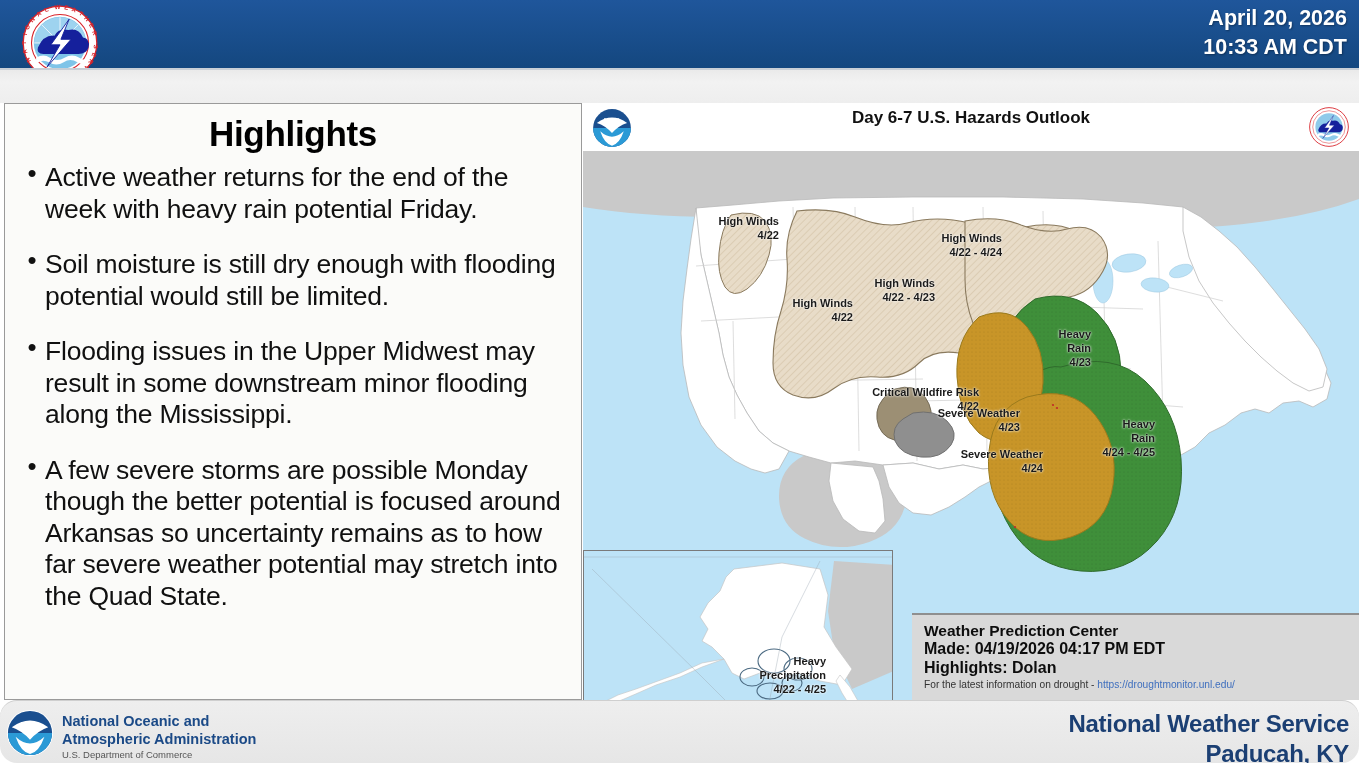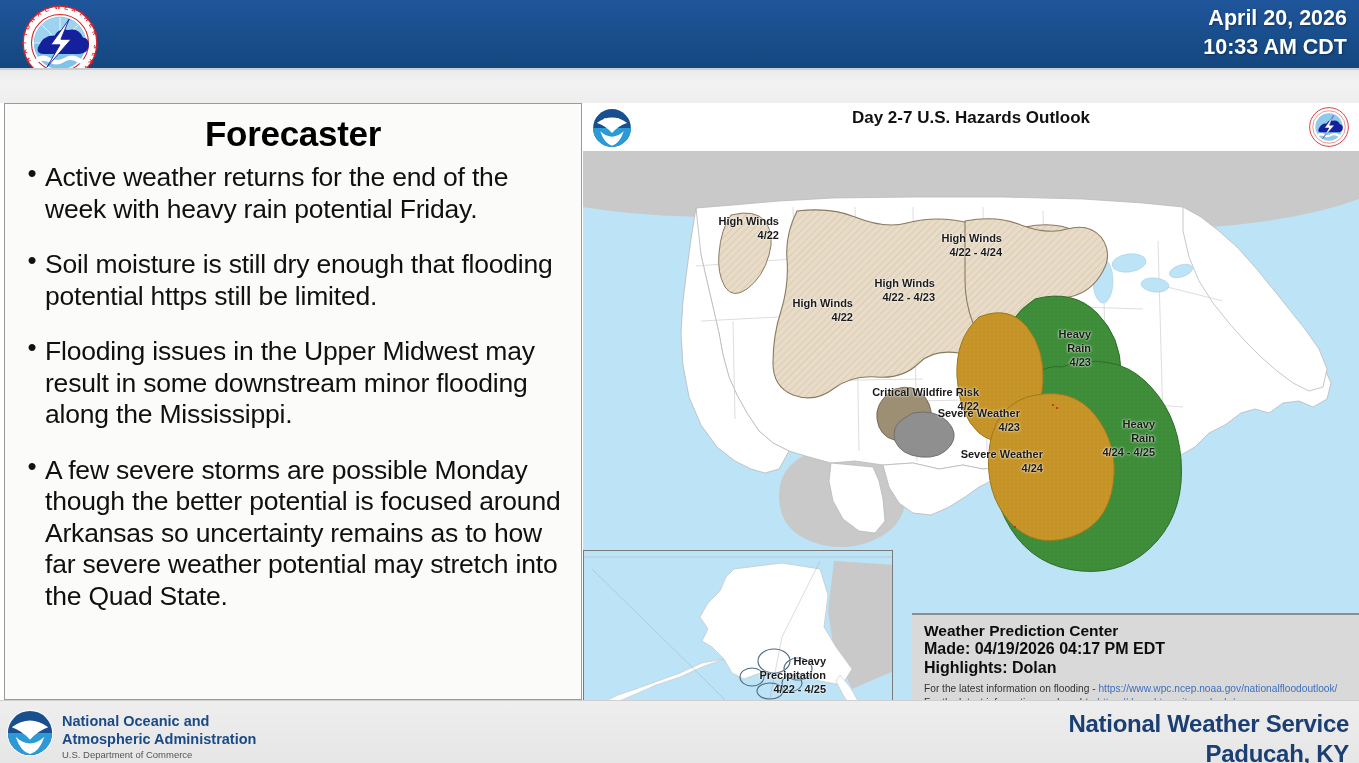--- a/index.html
+++ b/index.html
@@ -115,20 +115,21 @@
   .wpc-title { font-size: 15.5px; font-weight: bold; color: #0d0d0d; line-height:1.18;}
   .wpc-line  { font-size: 16px; font-weight: bold; color: #0d0d0d; line-height:1.18;}
   .wpc-small { font-size: 10.2px; color: #333; line-height: 1.38; margin-top: 4px;}
   .wpc-small a, .wpc-link { color: #3f6fbe; text-decoration: none; }
 
   
   .footer {
     position: absolute; left: 0; top: 700px; width: 1359px; height: 63px;
     background: linear-gradient(180deg,#eeeeee 0%,#e6e6e6 100%);
     border-top: 1px solid #cfcfcf;
+    border-radius: 17px;
   }
   .noaa-logo-footer { position:absolute; left: 6px; top: 8px; width: 48px; height: 48px; }
   .footer-noaa-text {
     position: absolute; left: 62px; top: 12px;
     font-size: 14.5px; font-weight: bold; color: #1b4a87; line-height: 1.22;
   }
   .footer-doc {
     position: absolute; left: 62px; top: 48px;
     font-size: 9.5px; color: #555; font-weight: normal;
   }
@@ -191,29 +192,29 @@
     </svg>
   </div>
   <div class="header-date-block">
     <div>April 20, 2026</div>
     <div>10:33 AM CDT</div>
   </div>
 </div>
 <div class="gap-strip"></div>
 
 <div class="highlights-panel">
-  <div class="highlights-title">Forecaster</div>
+  <div class="highlights-title">Highlights</div>
   <div class="bullet-list">
     <div class="bullet-item">
       <div class="bullet-dot"><i>•</i></div>
       <div class="bullet-text">Active weather returns for the end of the week with heavy rain potential Friday.</div>
     </div>
     <div class="bullet-item">
       <div class="bullet-dot"><i>•</i></div>
-      <div class="bullet-text">Soil moisture is still dry enough that flooding potential https still be limited.</div>
+      <div class="bullet-text">Soil moisture is still dry enough with flooding potential would still be limited.</div>
     </div>
     <div class="bullet-item">
       <div class="bullet-dot"><i>•</i></div>
       <div class="bullet-text">Flooding issues in the Upper Midwest may result in some downstream minor flooding along the Mississippi.</div>
     </div>
     <div class="bullet-item">
       <div class="bullet-dot"><i>•</i></div>
       <div class="bullet-text">A few severe storms are possible Monday though the better potential is focused around Arkansas so uncertainty remains as to how far severe weather potential may stretch into the Quad State.</div>
     </div>
   </div>
@@ -227,21 +228,21 @@
         <circle cx="50" cy="50" r="47" fill="#ffffff"></circle>
         <circle cx="50" cy="50" r="45" fill="#1a4f8f"></circle>
         <path d="M50 95 A45 45 0 0 0 95 50 L50 50 Z" fill="#2b9ad6"></path>
         <path d="M5 50 A45 45 0 0 0 50 95 L50 50 Z" fill="#2b9ad6"></path>
         <path d="M14 38 q36 -26 72 0 q-20 6 -36 24 q-16 -18 -36 -24 Z" fill="#ffffff"></path>
         <path d="M22 58 q28 26 56 0 q-10 30 -28 34 q-18 -4 -28 -34 Z" fill="#ffffff"></path>
         <text x="50" y="36" font-size="13" font-weight="bold" fill="#ffffff" text-anchor="middle" font-family="Liberation Sans, sans-serif">NOAA</text>
       </svg>
     </div>
     <div class="map-header-title">
-      <div>Day 2-7 U.S. Hazards Outlook</div>
+      <div>Day 6-7 U.S. Hazards Outlook</div>
     </div>
     <div class="nws-logo-map">
       <svg viewBox="0 0 100 100" width="44" height="44">
         <circle cx="50" cy="50" r="44" fill="#ffffff" stroke="#d8232a" stroke-width="2"></circle>
         <circle cx="50" cy="50" r="31" fill="#8ecaea"></circle>
         <path d="M26 55 q6 -14 18 -13 q5 -9 15 -6 q11 -3 16 8 q8 1 6 11 q-2 7 -11 7 l-38 0 q-8 0 -6 -7 Z" fill="#15209c"></path>
         <path d="M24 66 q8 -5 15 0 q8 5 16 0 q8 -5 16 0 q4 3 7 1 l0 5 q-5 2 -9 -1 q-8 -5 -15 0 q-8 5 -16 0 q-7 -4 -14 1 Z" fill="#ffffff"></path>
         <path d="M60 24 L40 52 L50 52 L36 76 L62 46 L51 46 Z" fill="#ffffff" stroke="#15209c" stroke-width="1"></path>
         <circle cx="50" cy="50" r="37" fill="none" stroke="#d8232a" stroke-width="1.1"></circle>
       </svg>
@@ -410,23 +411,20 @@
       </svg>
       <div class="mlabel" style="left:142px; top:104px; width:100px;">Heavy
 Precipitation
 4/22 - 4/25</div>
     </div>
 
     <div class="wpc-box">
       <div class="wpc-title">Weather Prediction Center</div>
       <div class="wpc-line">Made: 04/19/2026 04:17 PM EDT</div>
       <div class="wpc-line">Highlights: Dolan</div>
-      <div class="wpc-small">
-        <span>For the latest information on flooding - </span><span class="wpc-link">https://www.wpc.ncep.noaa.gov/nationalfloodoutlook/</span>
-      </div>
       <div class="wpc-small" style="margin-top:0">
         <span>For the latest information on drought - </span><span class="wpc-link">https://droughtmonitor.unl.edu/</span>
       </div>
 
     </div>
   </div>
 </div>
 
 <div class="footer">
   <div class="noaa-logo-footer">

